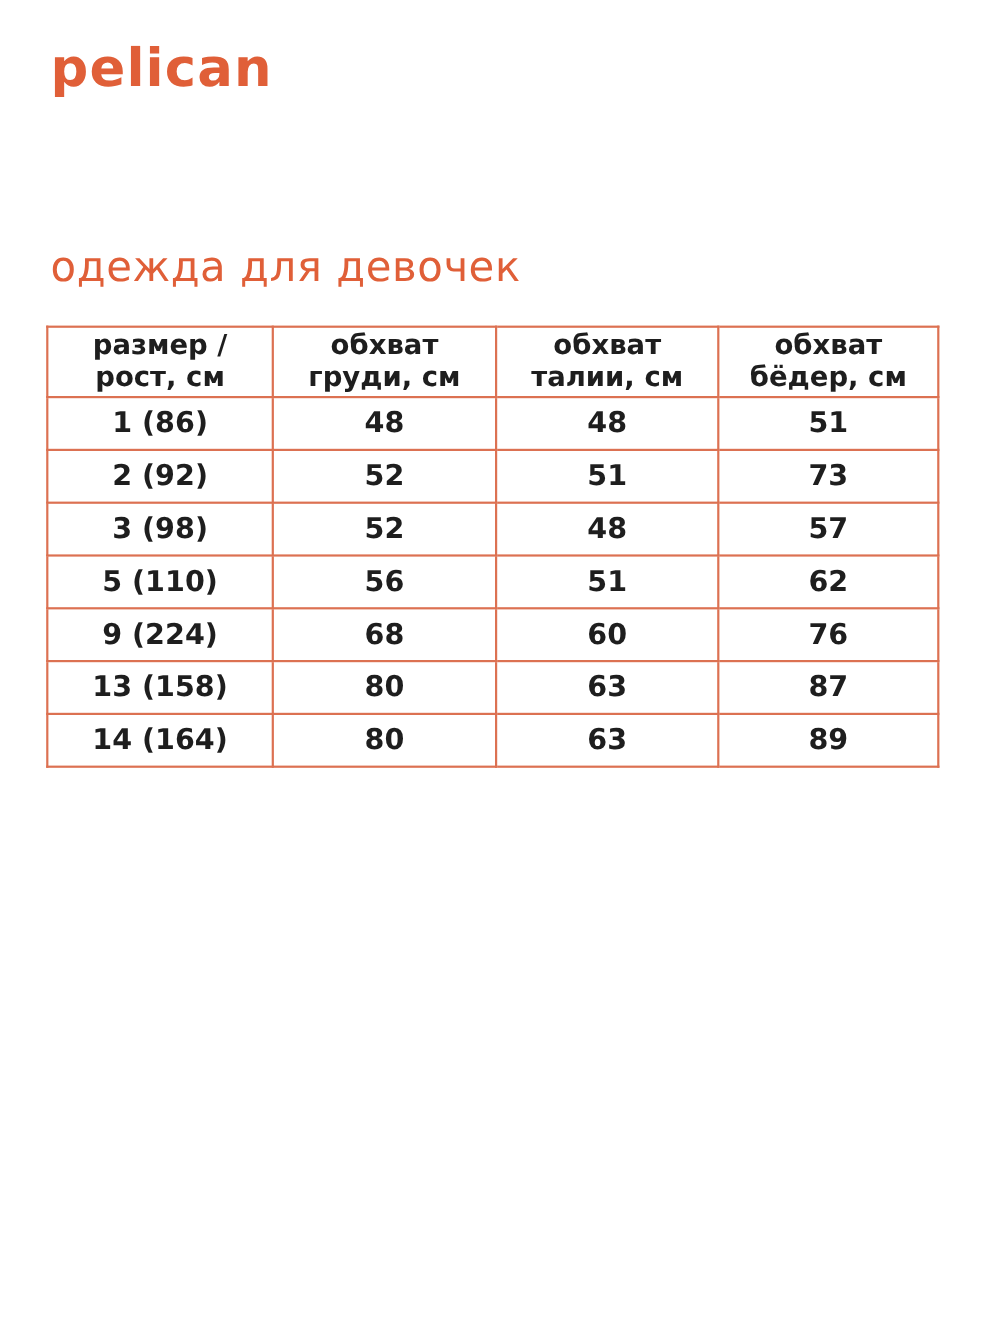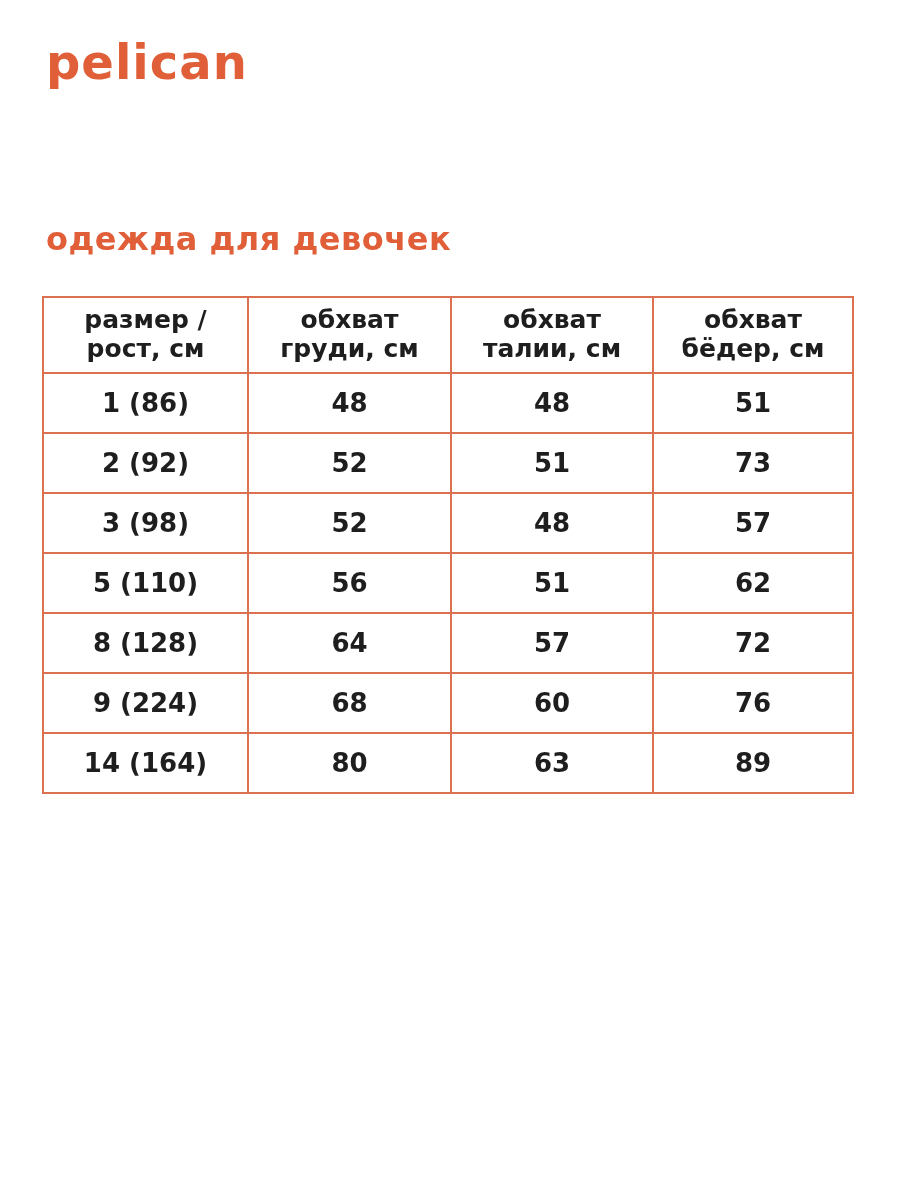--- a/index.html
+++ b/index.html
@@ -25,22 +25,22 @@
     font-size: 48px;
     font-weight: bold;
     color: var(--brand);
     letter-spacing: 1px;
     line-height: 1.1;
   }
   .heading {
     position: absolute;
     left: 46px;
     top: 220px;
-    font-size: 32px;
-    font-weight: bold;
+    font-size: 38px;
+    font-weight: normal;
     color: var(--brand);
     letter-spacing: 0.5px;
   }
   table.size-table {
     position: absolute;
     left: 42px;
     top: 296px;
     width: 810px;
     border-collapse: collapse;
     table-layout: fixed;
@@ -50,27 +50,27 @@
   table.size-table col.c1 { width: 203px; }
   table.size-table col.c2 { width: 202px; }
   table.size-table col.c3 { width: 200px; }
   table.size-table th, table.size-table td {
     border: 2px solid var(--border);
     text-align: center;
     vertical-align: middle;
     font-weight: bold;
   }
   table.size-table th {
-    height: 76px;
+    height: 64px;
     font-size: 25px;
     line-height: 1.15;
     padding: 2px 0;
   }
   table.size-table td {
-    height: 60px;
+    height: 48px;
     font-size: 26px;
   }
   .hdr-line { display: block; }
 </style>
 </head>
 <body>
 
 <div class="page">
 
   <div class="logo">pelican</div>
@@ -123,30 +123,30 @@
           <td>48</td>
           <td>57</td>
         </tr>
         <tr>
           <td>5 (110)</td>
           <td>56</td>
           <td>51</td>
           <td>62</td>
         </tr>
         <tr>
-          <td>8 (128)</td>
-          <td>64</td>
-          <td>57</td>
-          <td>72</td>
-        </tr>
-        <tr>
           <td>9 (224)</td>
           <td>68</td>
           <td>60</td>
           <td>76</td>
+        </tr>
+        <tr>
+          <td>13 (158)</td>
+          <td>80</td>
+          <td>63</td>
+          <td>87</td>
         </tr>
         <tr>
           <td>14 (164)</td>
           <td>80</td>
           <td>63</td>
           <td>89</td>
         </tr>
       </tbody>
   </table>
 

